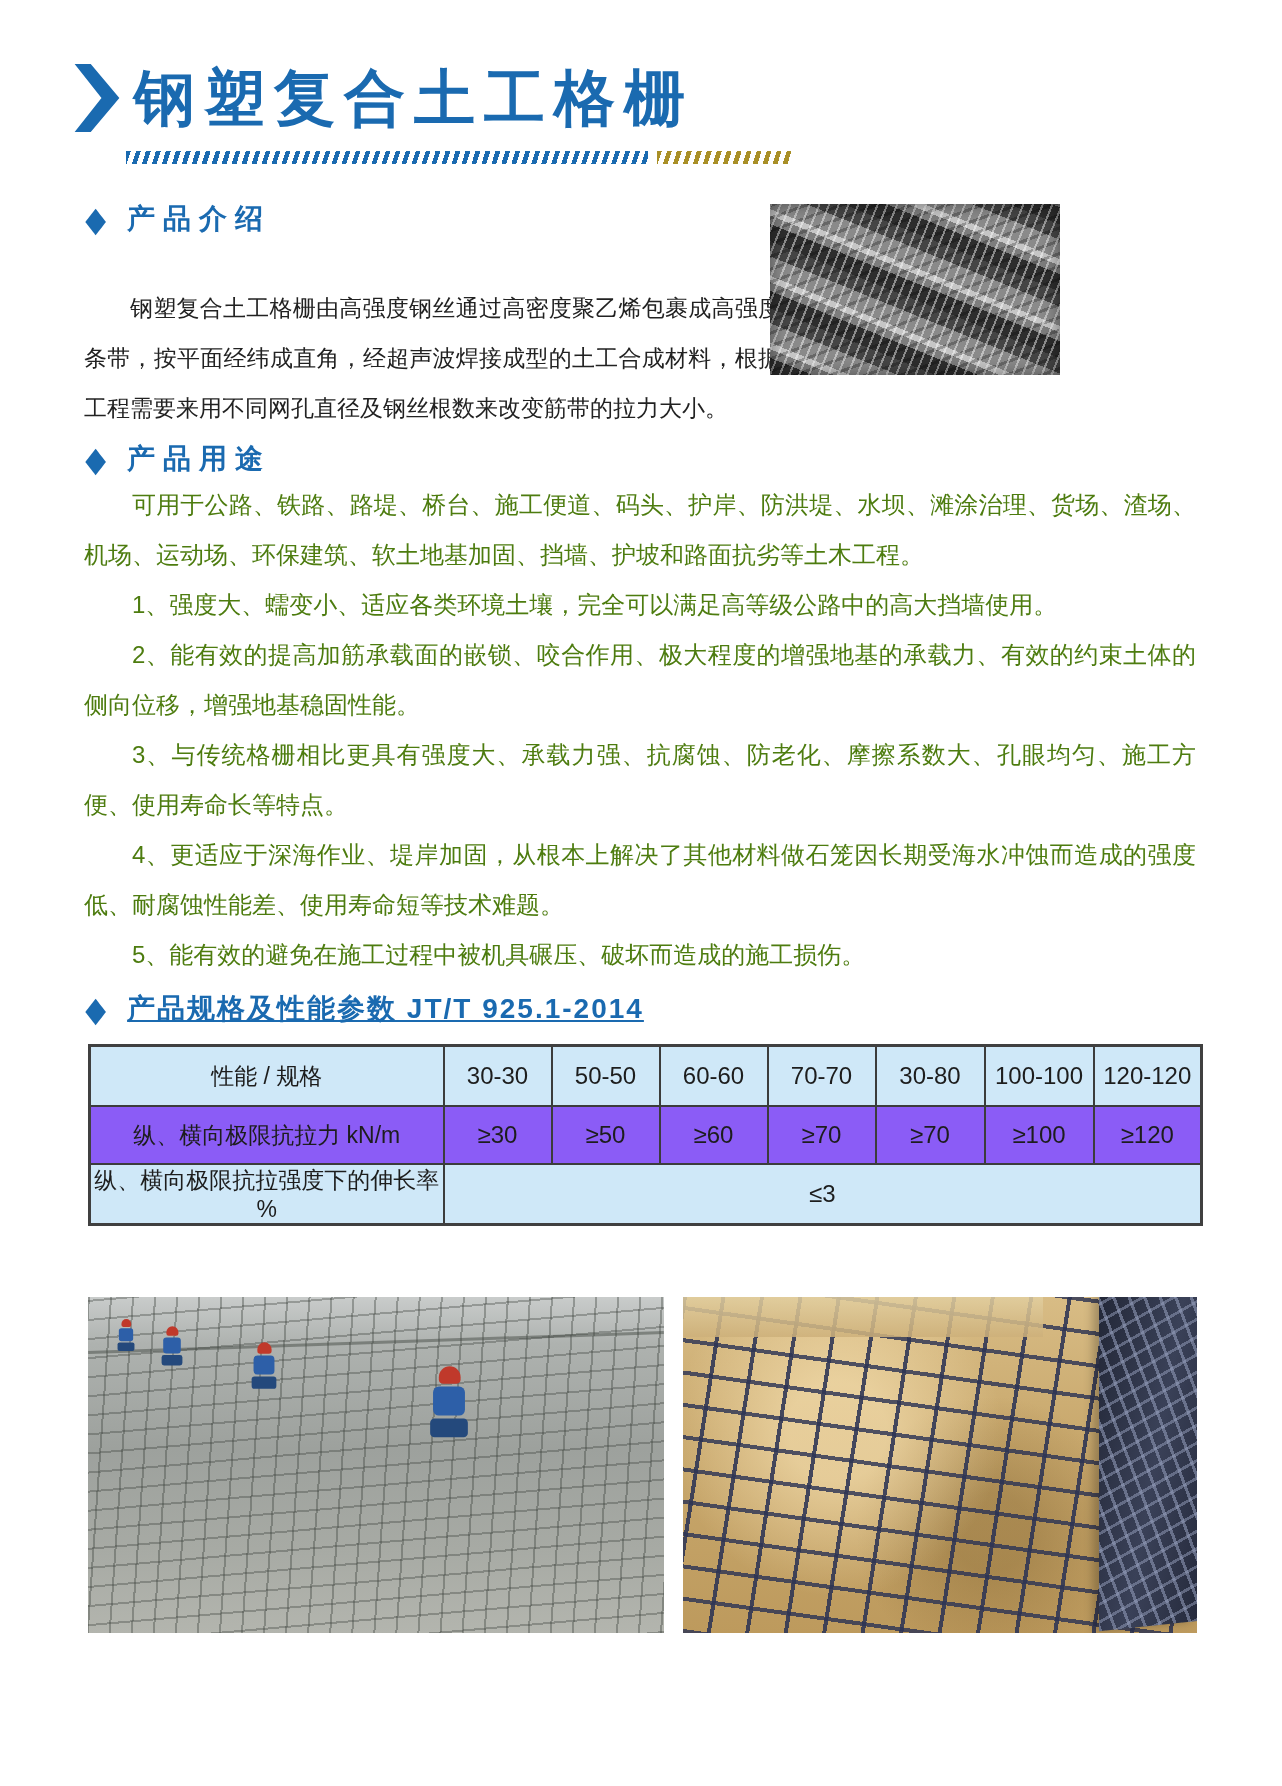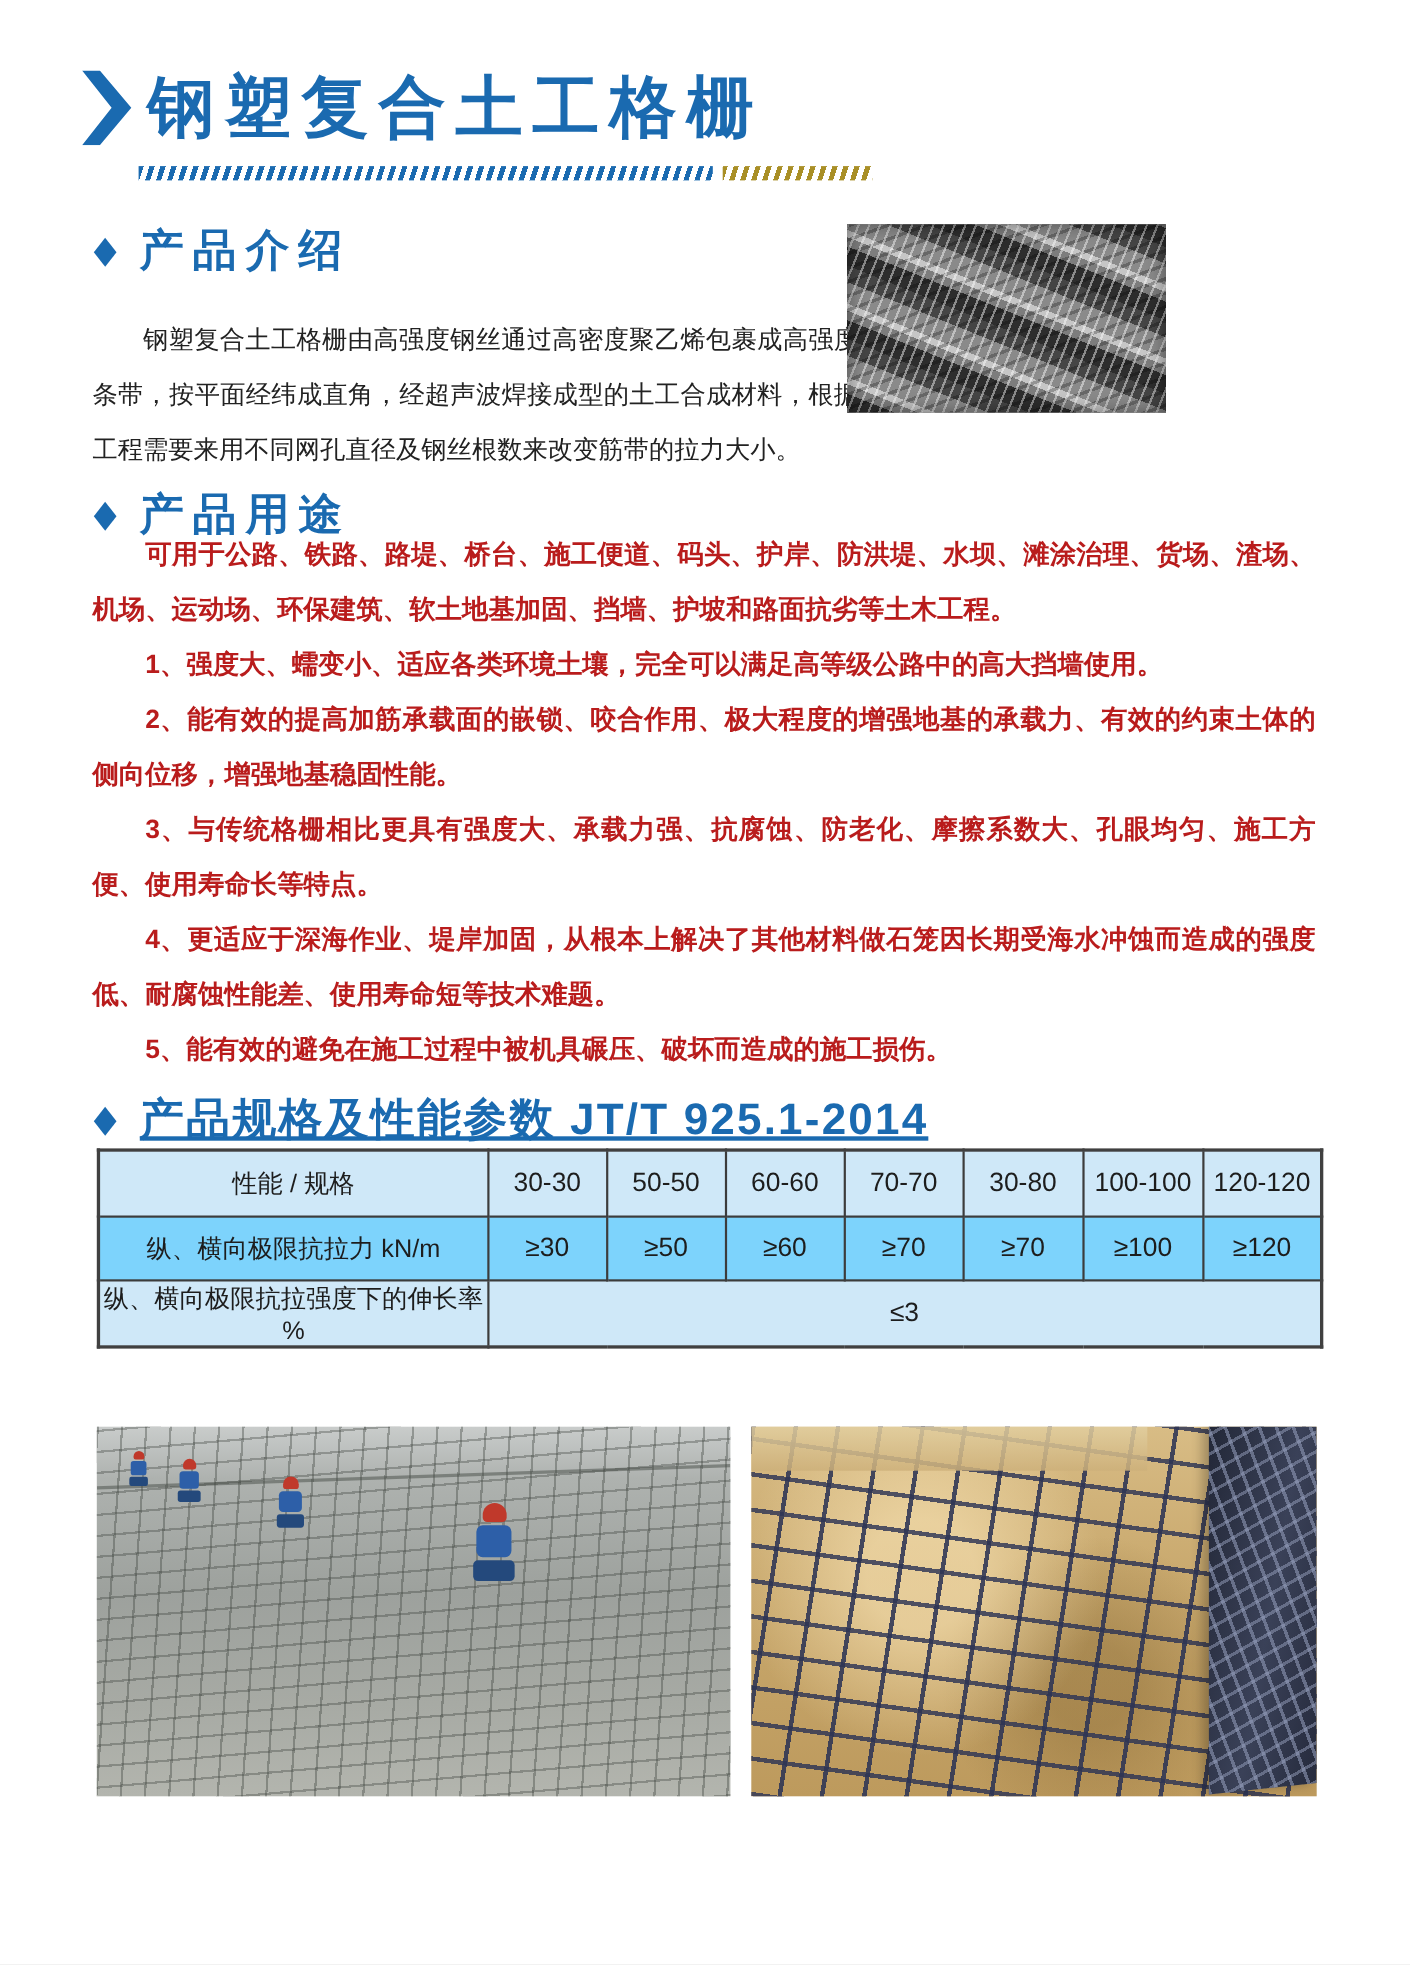--- a/index.html
+++ b/index.html
@@ -33,21 +33,21 @@
   .hatch-gold{
     width:136px;margin-left:9px;
     background:repeating-linear-gradient(108deg,#a98f26 0 4.5px,transparent 4.5px 9.5px);
   }
 
   
   .sec-head{
     position:absolute;display:flex;align-items:center;gap:20px;color:#1a6ab0;
   }
   .diamond{font-size:30px;line-height:1;transform:scale(.9,1.15);color:#1a6ab0;}
-  .sec-head .txt{font-size:40px;font-weight:700;letter-spacing:8px;white-space:nowrap;}
+  .sec-head .txt{font-size:28px;font-weight:700;letter-spacing:8px;white-space:nowrap;}
   .sec-head.tight .txt{letter-spacing:2px;text-decoration:underline;}
 
   
   .intro-body{
     position:absolute;left:84px;top:283px;width:697px;
     font-size:23px;line-height:50px;text-align:justify;
     text-indent:2em;color:#222;
   }
   .intro-photo{
     position:absolute;left:770px;top:204px;width:290px;height:171px;
@@ -55,33 +55,33 @@
       repeating-linear-gradient(112deg, rgba(255,255,255,.45) 0 2px, transparent 2px 9px),
       repeating-linear-gradient(160deg, rgba(0,0,0,.25) 0 3px, transparent 3px 12px),
       repeating-linear-gradient(22deg, #2d2d2d 0 16px, #7d7d7d 16px 24px, #c6c6c6 24px 30px, #8a8a8a 30px 48px, #454545 48px 62px),
       #6a6a6a;
     box-shadow:inset 0 0 18px rgba(0,0,0,.45);
   }
 
   
   .usage-body{
     position:absolute;left:84px;top:480px;width:1112px;
-    font-size:24px;line-height:50px;text-align:justify;color:#b91c1c;font-weight:bold;
+    font-size:24px;line-height:50px;text-align:justify;color:#4d7c0f;
   }
   .usage-body p{margin:0;text-indent:2em;}
 
   
   .specs-table{
     position:absolute;left:88px;top:1044px;width:1112px;
     border-collapse:collapse;table-layout:fixed;
     font-size:24px;color:#1d1d1d;
   }
   .specs-table td{
     border:2px solid #3c3c3c;text-align:center;vertical-align:middle;
-    height:56px;padding:0 2px;background:#7dd3fc;
+    height:56px;padding:0 2px;background:#8b5cf6;
   }
   .specs-table tr.hdr td{height:58px;}
   .specs-table tr.shade td{background:#cfe8f8;}
   .specs-table td.lbl{font-size:23px;letter-spacing:0;}
   .specs-table{border:3px solid #404040;}
 
   
   .photo{position:absolute;top:1297px;height:336px;overflow:hidden;}
   .photo-left{
     left:88px;width:576px;

